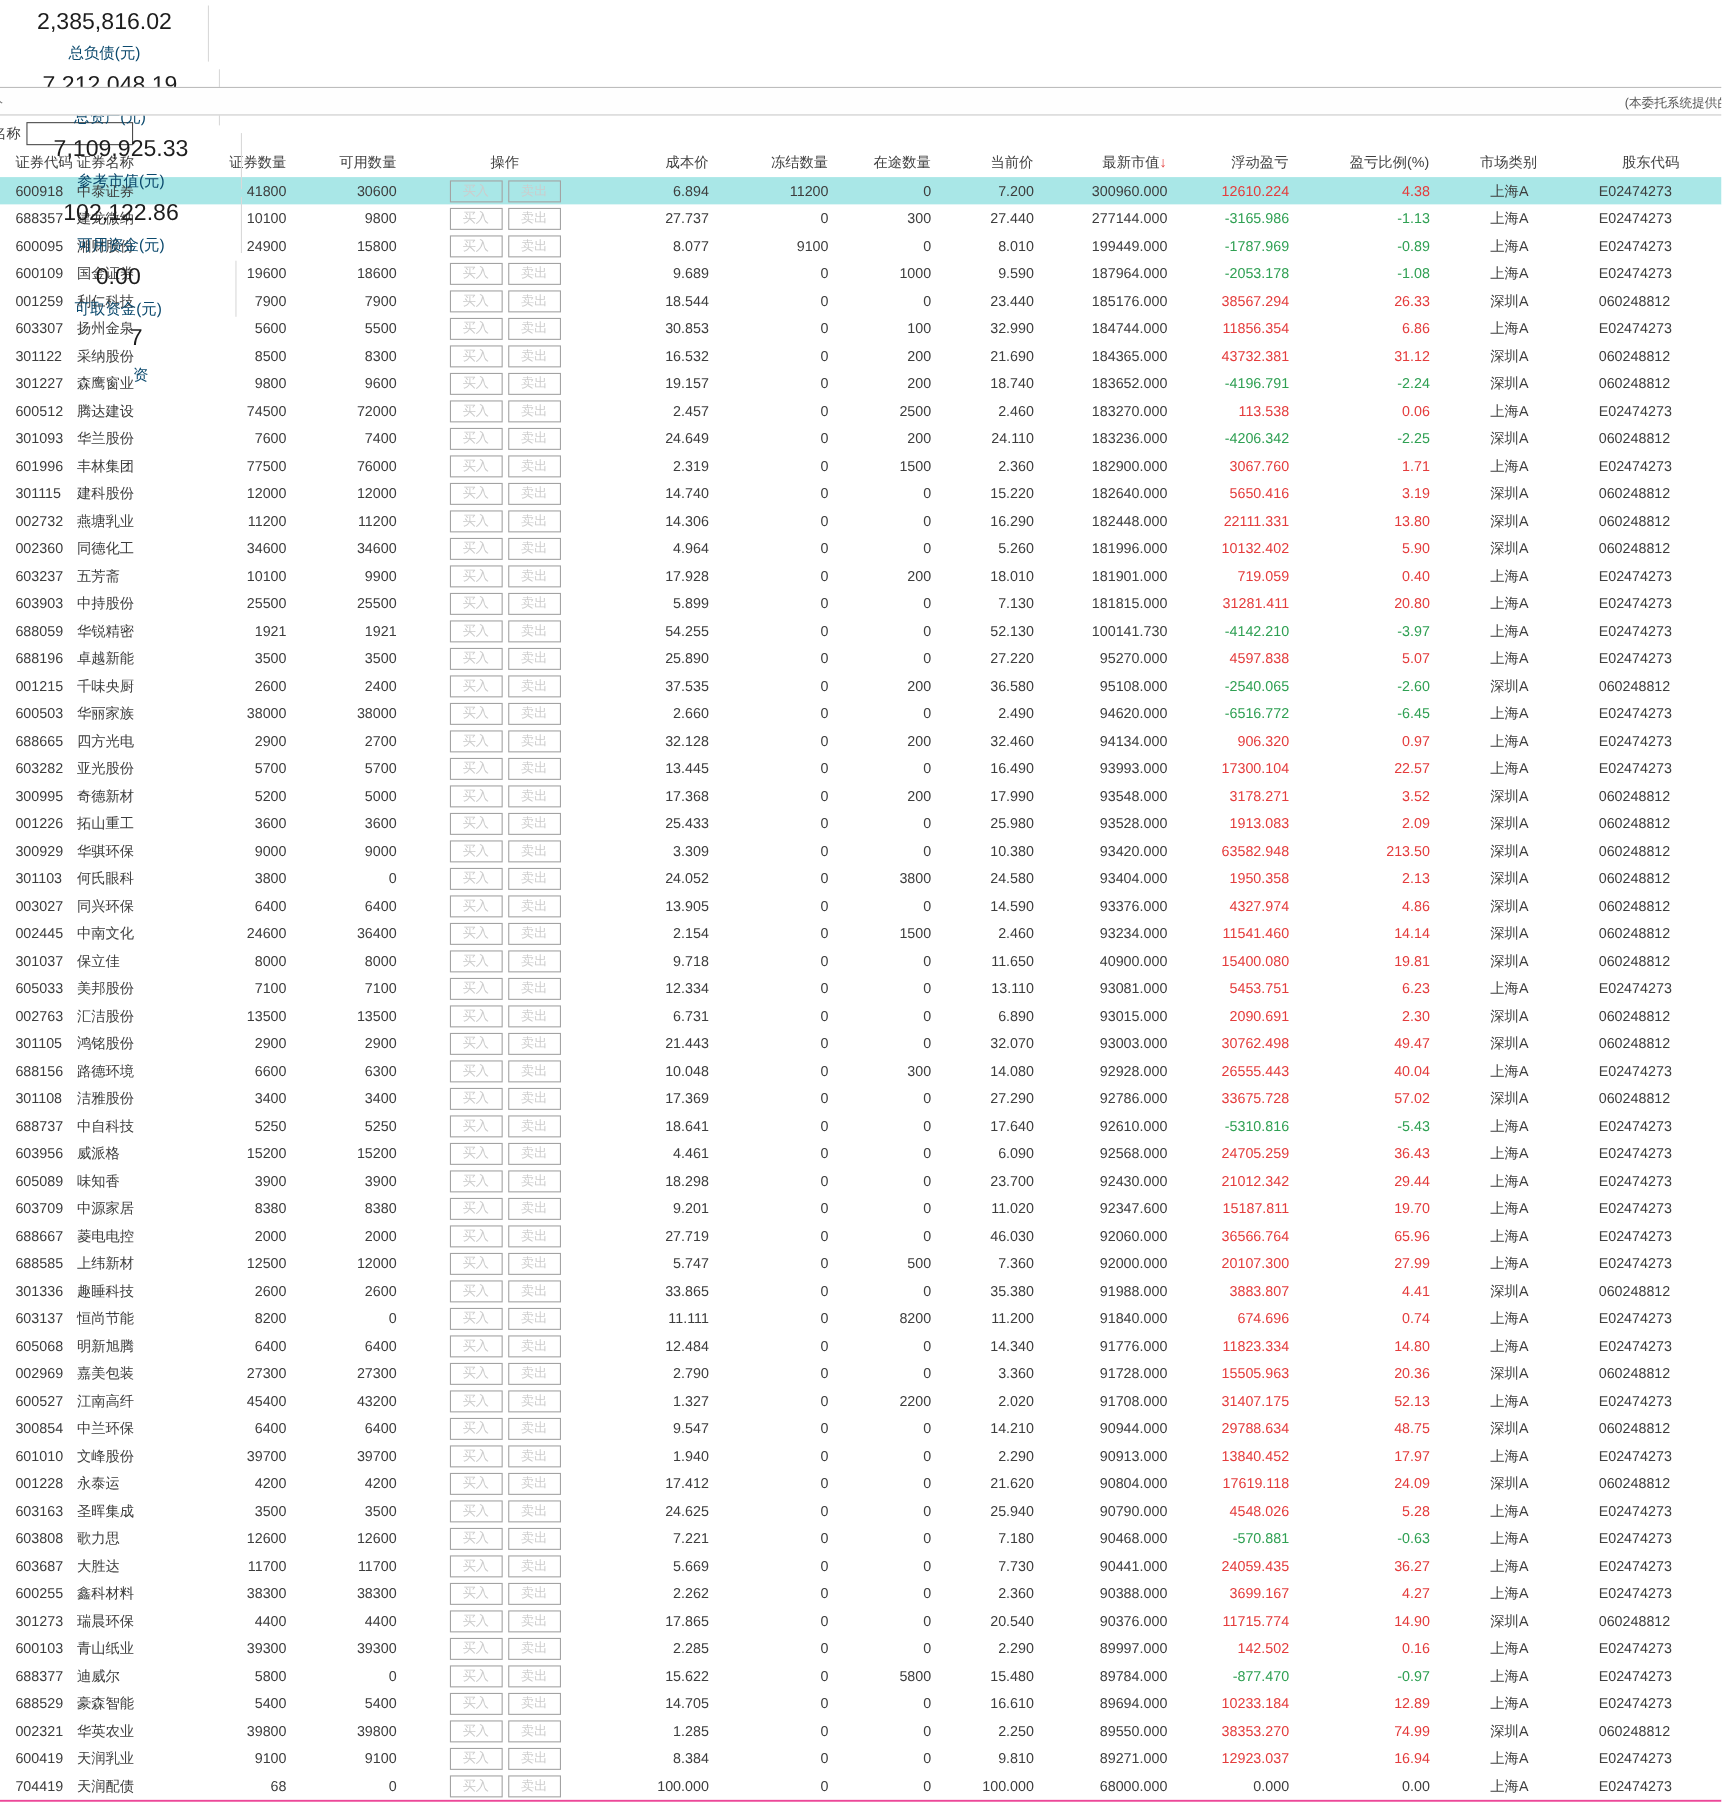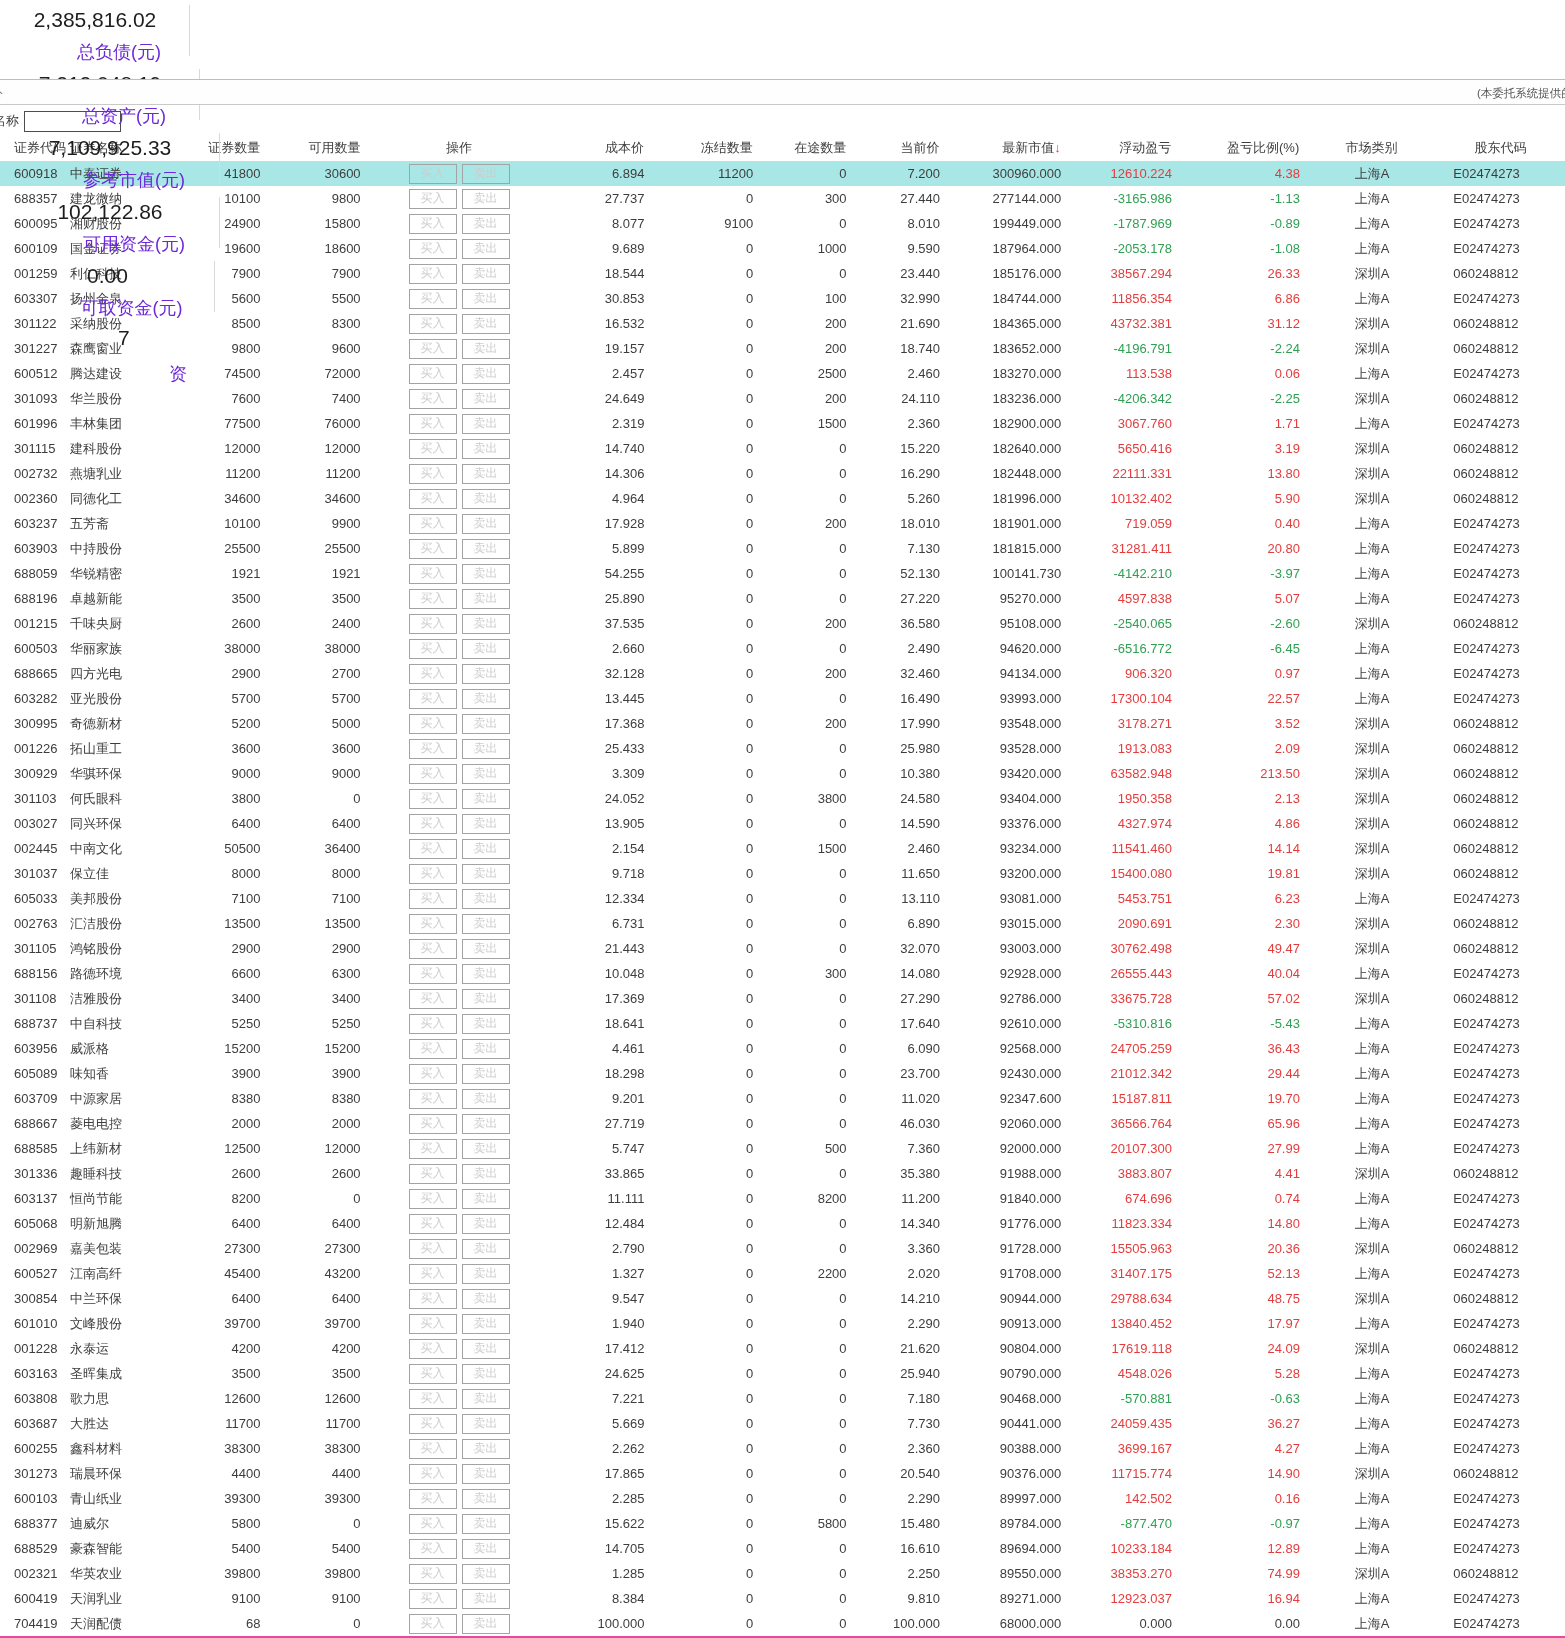--- a/index.html
+++ b/index.html
@@ -8,21 +8,21 @@
 
   
   .summary { display:flex; height:79px; position:relative;flex-direction:column; }
   .stat { position:relative; text-align:center; padding-top:8px; }
   .stat.w0{width:190px}.stat.w1{width:180px}.stat.w2{width:200px}.stat.w3{width:220px}
   .stat.w4{width:210px}.stat.w5{width:220px}.stat.w6{width:215px}.stat.w7{flex:1}
   .stat:not(.w7)::after { content:""; position:absolute; right:0; top:5px; height:51px;
     border-right:1px solid #d9d9d9; }
   .stat-value { font-size:21px; color:#1d1d1d; letter-spacing:0; }
   .stat-value.red { color:#e43c3c; }
-  .stat-label { font-size:18px; color:#6d28d9; margin-top:8px;margin-left:48px; }
+  .stat-label { font-size:14px; color:#0c4a6e; margin-top:8px; }
   .stat.partial { text-align:left; }
   .stat.partial .stat-value { position:absolute; left:118px; top:6px; }
   .stat.partial .stat-label { position:absolute; left:121px; top:34px; }
 
   
   .band { position:relative; height:26px; border-top:1px solid #bdbdbd;
     border-bottom:1px solid #c9c9c9; background:#fefefe; overflow:hidden; }
   .fragment { position:absolute; left:-9px; top:6px; font-size:12px; color:#777; }
   .notice { position:absolute; left:1477px; top:6px; font-size:11.5px; color:#555; white-space:nowrap; }
 
@@ -631,21 +631,21 @@
       <div class="cell c-price num">14.590</div>
       <div class="cell c-mkt num">93376.000</div>
       <div class="cell c-pl num pos">4327.974</div>
       <div class="cell c-pct num pos">4.86</div>
       <div class="cell c-market">深圳A</div>
       <div class="cell c-holder">060248812</div>
     </div>
     <div class="trow">
       <div class="cell c-code">002445</div>
       <div class="cell c-name">中南文化</div>
-      <div class="cell c-qty num">50500</div>
+      <div class="cell c-qty num">24600</div>
       <div class="cell c-avail num">36400</div>
       <div class="cell c-ops">
         <button class="tbtn">买入</button>
         <button class="tbtn">卖出</button>
       </div>
       <div class="cell c-cost num">2.154</div>
       <div class="cell c-frozen num">0</div>
       <div class="cell c-transit num">1500</div>
       <div class="cell c-price num">2.460</div>
       <div class="cell c-mkt num">93234.000</div>
@@ -660,21 +660,21 @@
       <div class="cell c-qty num">8000</div>
       <div class="cell c-avail num">8000</div>
       <div class="cell c-ops">
         <button class="tbtn">买入</button>
         <button class="tbtn">卖出</button>
       </div>
       <div class="cell c-cost num">9.718</div>
       <div class="cell c-frozen num">0</div>
       <div class="cell c-transit num">0</div>
       <div class="cell c-price num">11.650</div>
-      <div class="cell c-mkt num">93200.000</div>
+      <div class="cell c-mkt num">40900.000</div>
       <div class="cell c-pl num pos">15400.080</div>
       <div class="cell c-pct num pos">19.81</div>
       <div class="cell c-market">深圳A</div>
       <div class="cell c-holder">060248812</div>
     </div>
     <div class="trow">
       <div class="cell c-code">605033</div>
       <div class="cell c-name">美邦股份</div>
       <div class="cell c-qty num">7100</div>
       <div class="cell c-avail num">7100</div>

